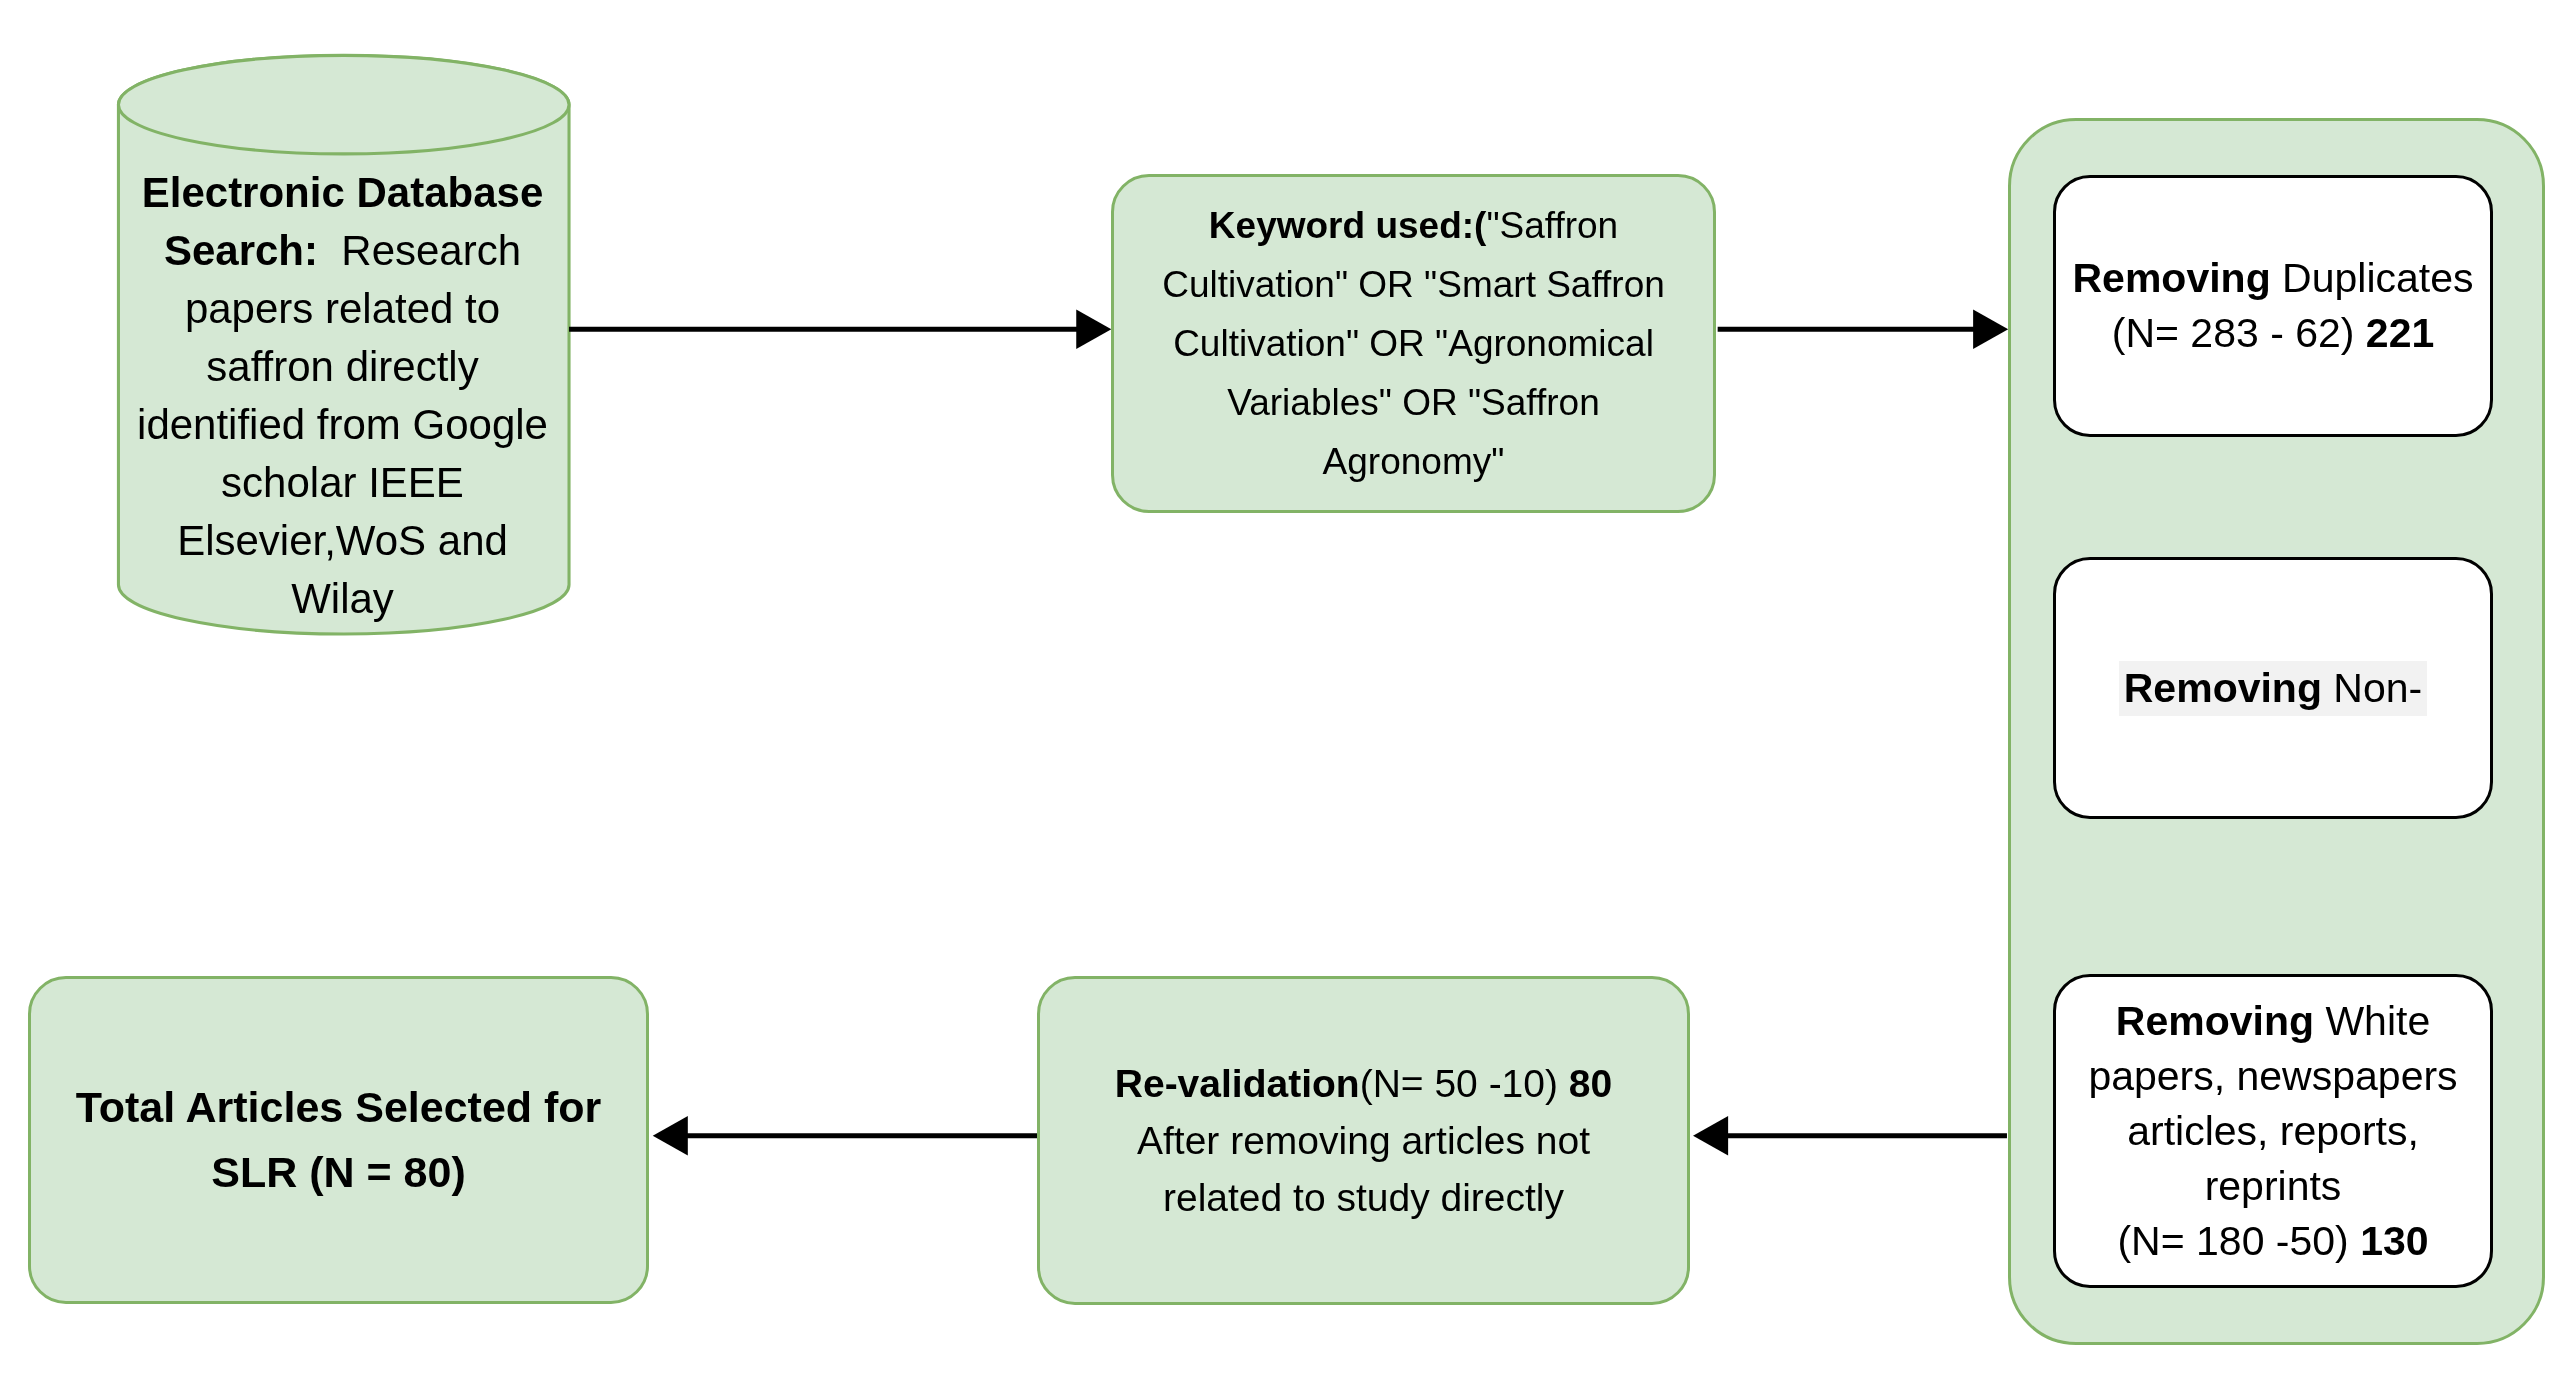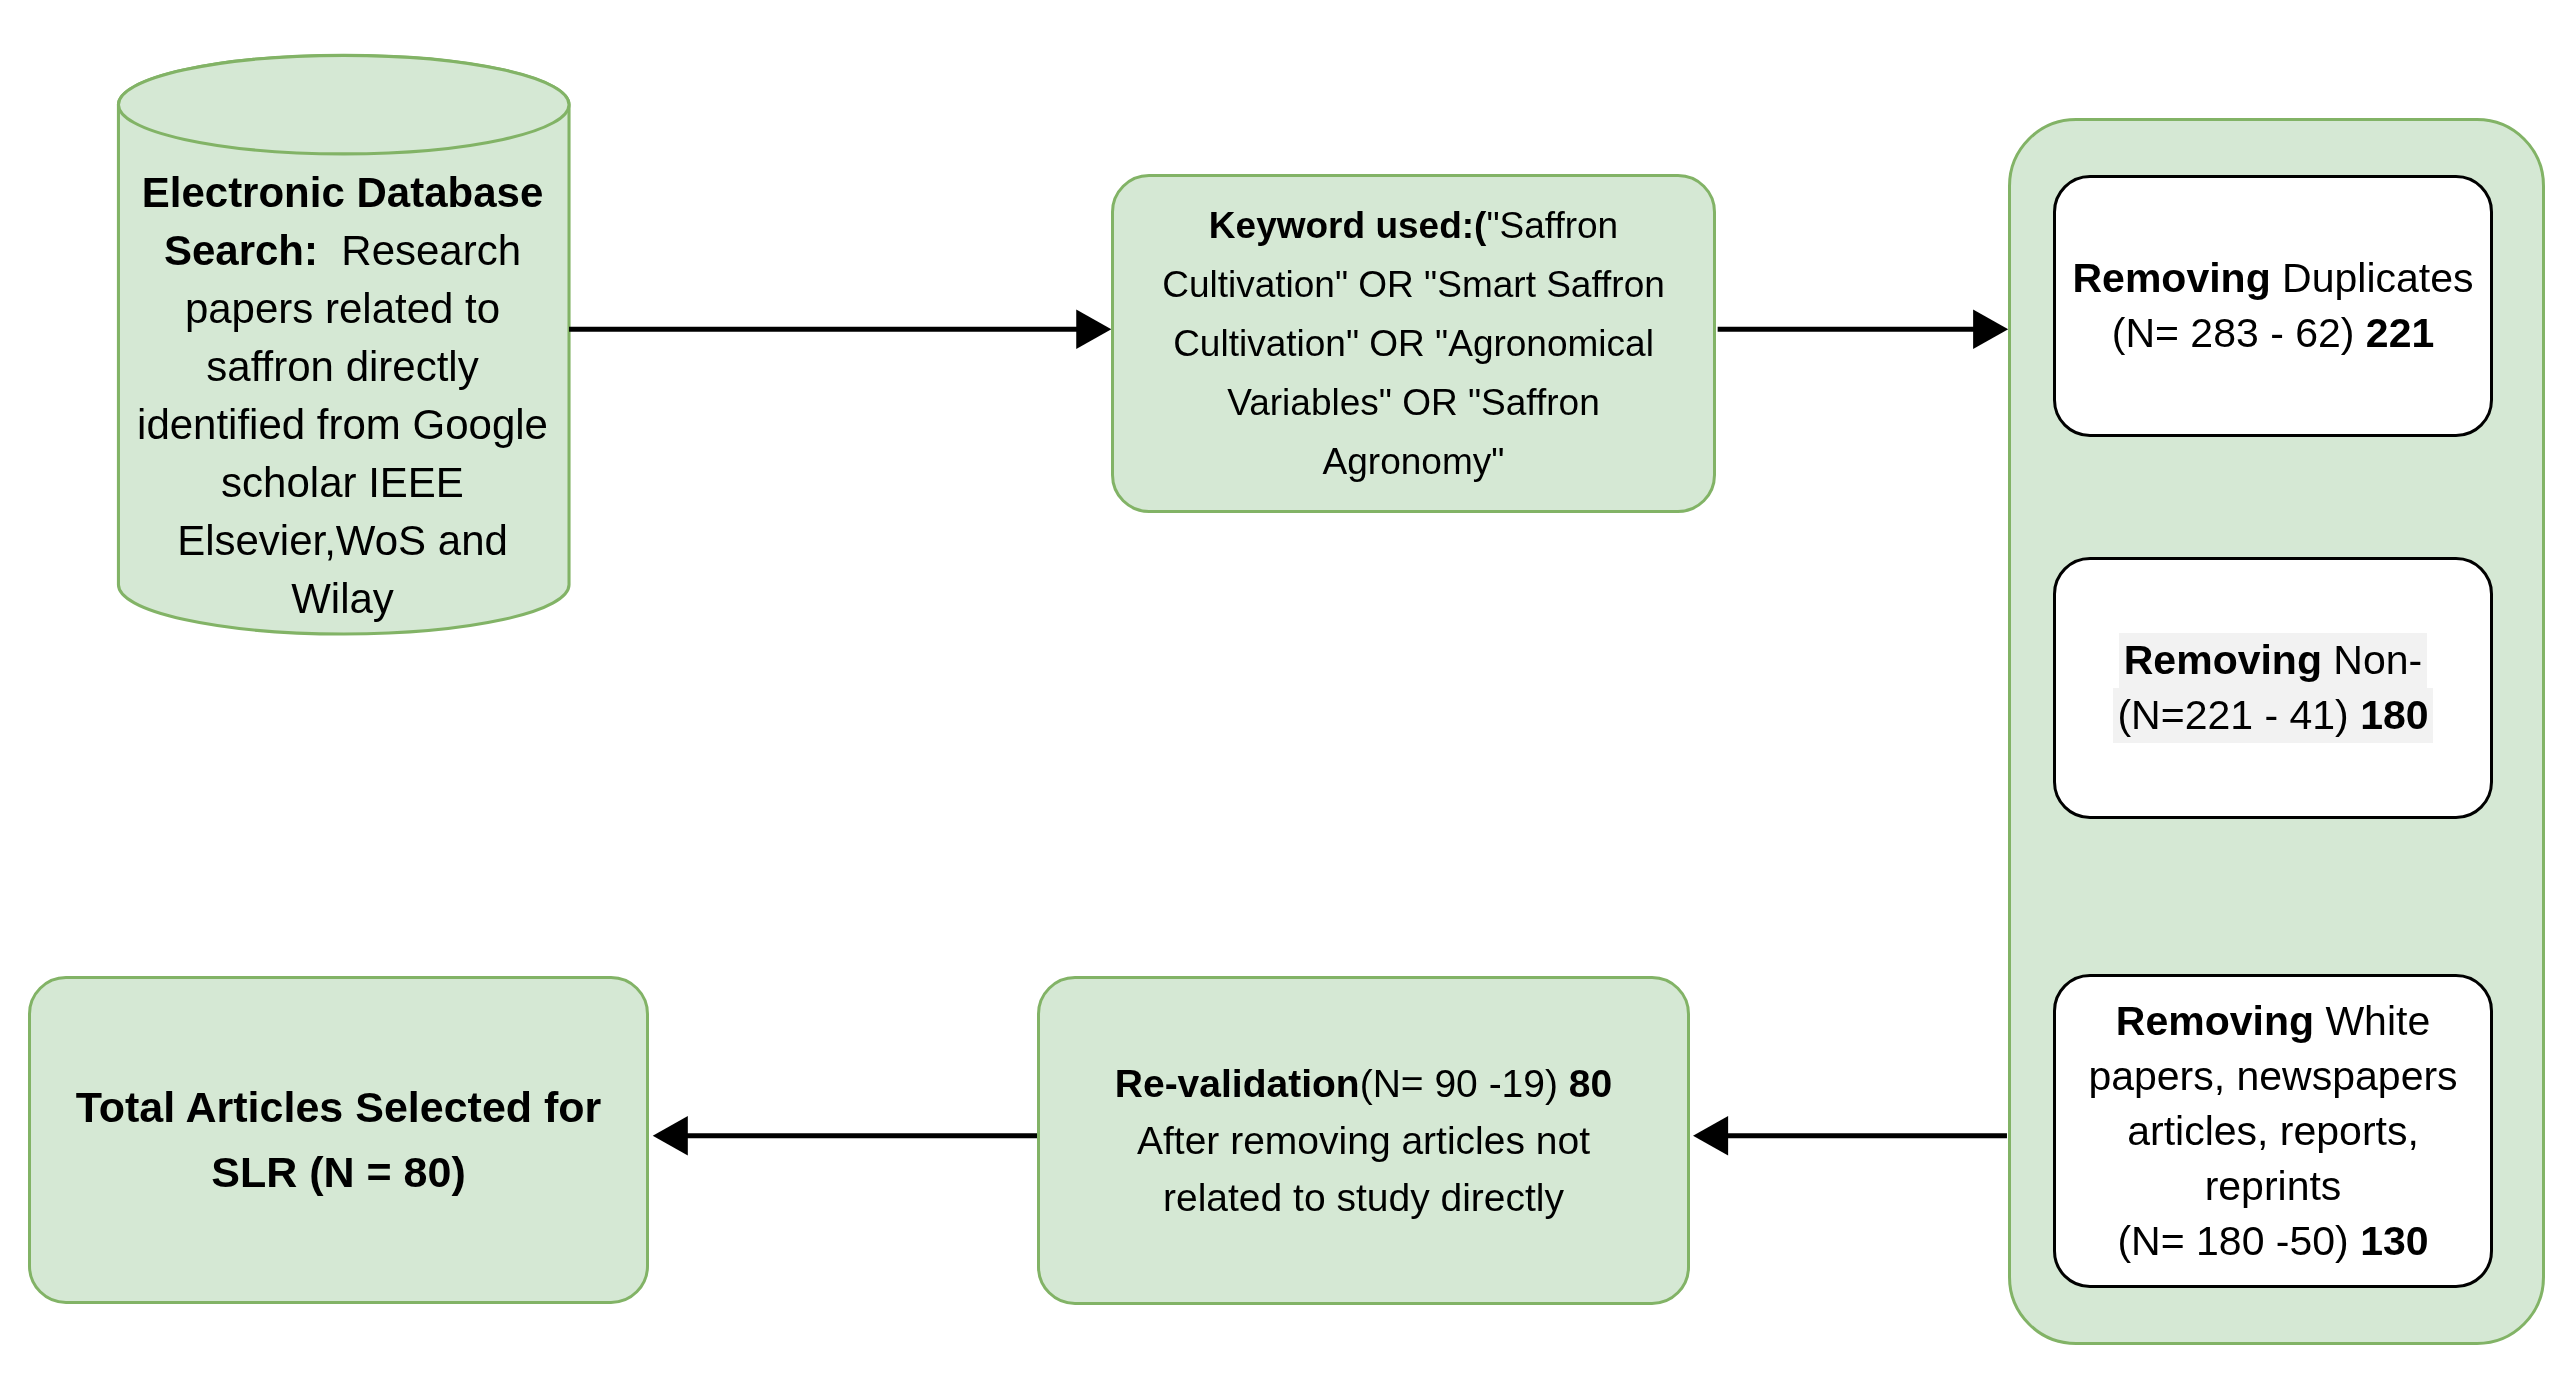--- a/index.html
+++ b/index.html
@@ -132,33 +132,32 @@
       <div class="tline"><span>Agronomy"</span></div>
     </div>
 
   <div class="node white-box" style="left:2053px; top:175px; width:440px; height:262px;">
       <div class="tline"><span class="b">Removing</span><span> Duplicates</span></div>
       <div class="tline"><span>(N= 283 - 62) </span><span class="b">221</span></div>
     </div>
 
   <div class="node white-box hl-lines" style="left:2053px; top:557px; width:440px; height:262px;">
       <div class="tline"><span class="b">Removing</span><span> Non-</span></div>
-      <div class="tline"><span>(N=221 - 41) </span><span class="b">180</span></div>
     </div>
 
   <div class="node white-box" style="left:2053px; top:974px; width:440px; height:314px;">
       <div class="tline"><span class="b">Removing</span><span> White</span></div>
       <div class="tline"><span>papers, newspapers</span></div>
       <div class="tline"><span>articles, reports,</span></div>
       <div class="tline"><span>reprints</span></div>
       <div class="tline"><span>(N= 180 -50) </span><span class="b">130</span></div>
     </div>
 
   <div class="node green-box reval-txt" style="left:1037px; top:976px; width:653px; height:329px;">
-      <div class="tline"><span class="b">Re-validation</span><span>(N= 90 -19) </span><span class="b">80</span></div>
+      <div class="tline"><span class="b">Re-validation</span><span>(N= 50 -10) </span><span class="b">80</span></div>
       <div class="tline"><span>After removing articles not</span></div>
       <div class="tline"><span>related to study directly</span></div>
     </div>
 
   <div class="node green-box total-txt" style="left:28px; top:976px; width:621px; height:328px;">
       <div class="tline"><span class="b">Total Articles Selected for</span></div>
       <div class="tline"><span class="b">SLR (N = 80)</span></div>
     </div>
 
 </div>

